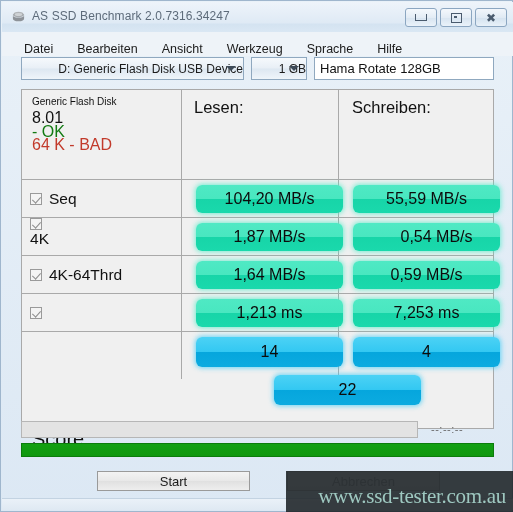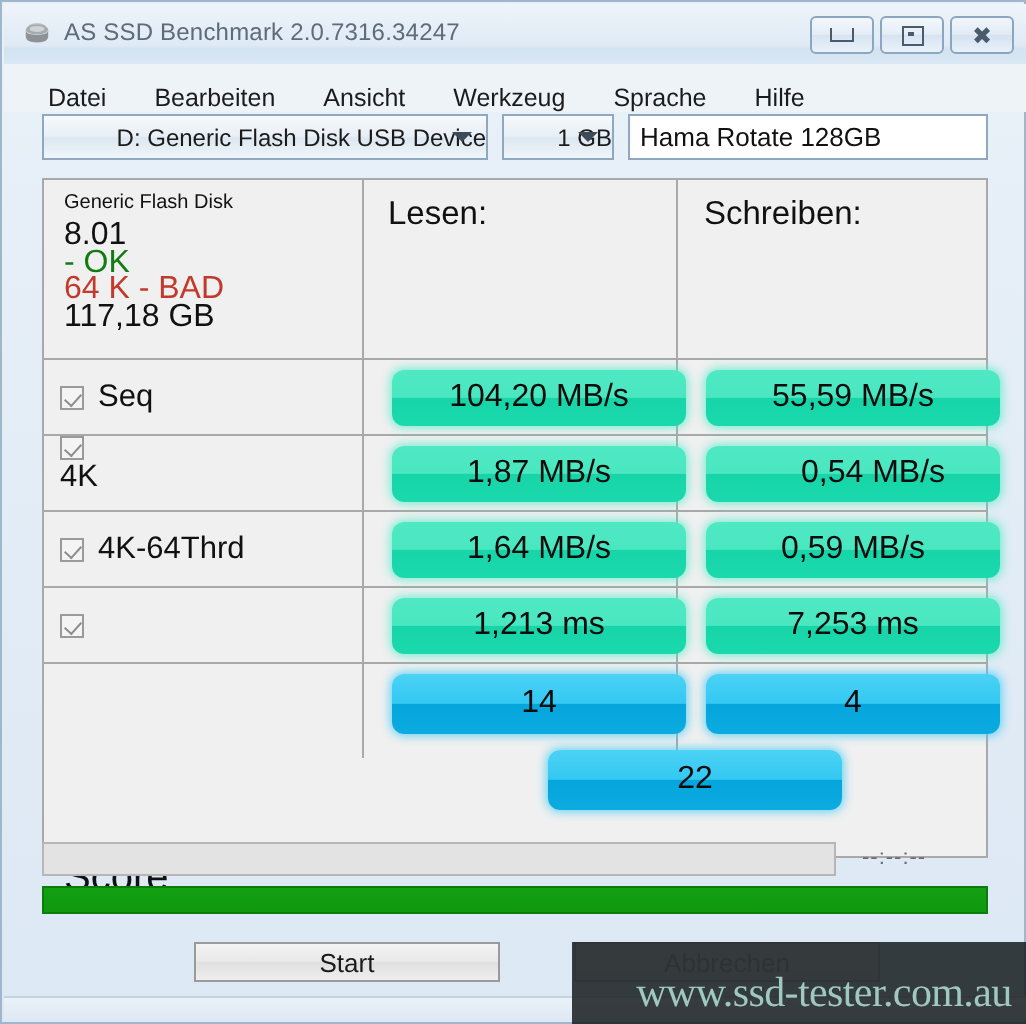--- a/index.html
+++ b/index.html
@@ -234,21 +234,20 @@
     <div class="hline" style="top:127px;"></div>
     <div class="hline" style="top:165px;"></div>
     <div class="hline" style="top:203px;"></div>
     <div class="hline" style="top:241px;"></div>
 
     <div class="info">
       <div class="model">Generic Flash Disk</div>
       <div class="line fw">8.01</div>
       <div class="line ok">- OK</div>
       <div class="line bad">64 K - BAD</div>
-      <div class="line cap">117,18 GB</div>
     </div>
 
     <div class="hdr-cell" id="hdr-read">Lesen:</div>
     <div class="hdr-cell" id="hdr-write">Schreiben:</div>
 
     <div class="rowlabel" style="top:90px;">
       <span class="cb"></span>
       <span>Seq</span>
     </div>
     <div class="pill teal pill-read" style="top:95px;">104,20 MB/s</div>

